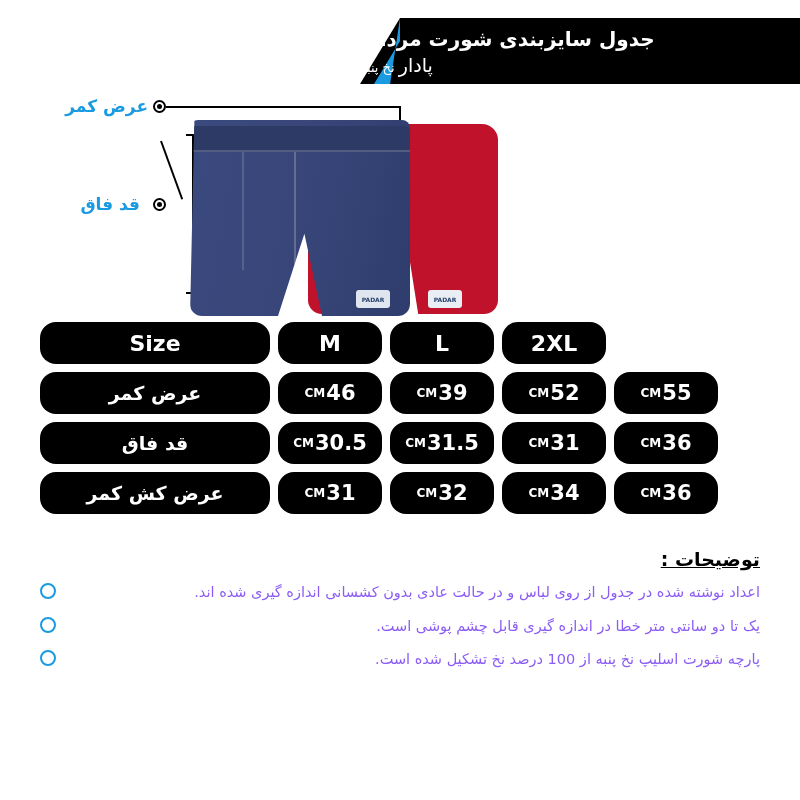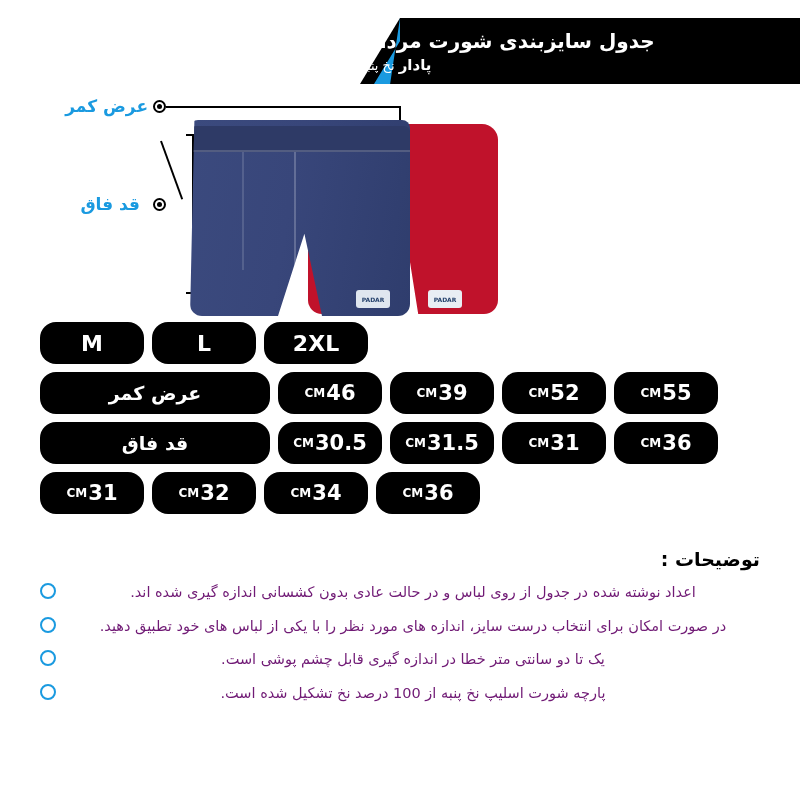--- a/index.html
+++ b/index.html
@@ -56,22 +56,22 @@
     line-height: 1.25;
     letter-spacing: 0;
   }
   .header-sub {
     color: #ffffff;
     font-size: 13px;
     font-weight: normal;
     margin-top: 2px;
   }
   .header-sub b {
-    font-size: 15px;
-    font-weight: bold;
+    font-size: 19px;
+    font-weight: normal;
   }
 
   
   .product-area {
     position: absolute;
     top: 86px;
     left: 40px;
     width: 720px;
     height: 240px;
   }
@@ -238,42 +238,43 @@
     top: 548px;
     left: 40px;
     width: 720px;
     text-align: right;
   }
   .notes-title {
     font-size: 19px;
     font-weight: bold;
     color: #000;
     margin-bottom: 10px;
+    text-decoration: underline;
   }
   .note-item {
     display: flex;
     flex-direction: row-reverse;
     align-items: flex-start;
     gap: 10px;
     margin-bottom: 9px;
   }
   .note-bullet {
     flex: 0 0 auto;
     width: 16px;
     height: 16px;
     border: 2px solid #1a9ae0;
     border-radius: 50%;
     margin-top: 3px;
     box-sizing: border-box;
   }
   .note-text {
     font-size: 14.5px;
     line-height: 1.7;
-    color: #701a75;
-    text-align: center;
+    color: #8b5cf6;
+    text-align: right;
     flex: 1 1 auto;
   }
 </style>
 </head>
 <body>
 
 <div class="header">
   <div class="header-bg"></div>
   <div class="header-accent"></div>
   <div class="header-text">
@@ -311,20 +312,21 @@
       <div class="fly-seam2"></div>
     </div>
     <div class="tag" id="tag-blue">PADAR</div>
     <div class="tag" id="tag-red">PADAR</div>
   </div>
 </div>
 
 <div class="table">
 
   <div class="trow head">
+    <div class="cell label">Size</div>
     <div class="cell val">M</div>
     <div class="cell val">L</div>
     <div class="cell val">2XL</div>
   </div>
 
   <div class="trow">
     <div class="cell label">عرض کمر</div>
     <div class="cell val">
         <span>46</span>
         <sup>CM</sup>
@@ -357,20 +359,21 @@
         <span>31</span>
         <sup>CM</sup>
       </div>
     <div class="cell val">
         <span>36</span>
         <sup>CM</sup>
       </div>
   </div>
 
   <div class="trow">
+    <div class="cell label">عرض کش کمر</div>
     <div class="cell val">
         <span>31</span>
         <sup>CM</sup>
       </div>
     <div class="cell val">
         <span>32</span>
         <sup>CM</sup>
       </div>
     <div class="cell val">
         <span>34</span>
@@ -385,23 +388,19 @@
 
 <div class="notes">
   <div class="notes-title">توضیحات :</div>
 
   <div class="note-item">
     <span class="note-bullet"></span>
     <span class="note-text">اعداد نوشته شده در جدول از روی لباس و در حالت عادی بدون کشسانی اندازه گیری شده اند.</span>
   </div>
   <div class="note-item">
     <span class="note-bullet"></span>
-    <span class="note-text">در صورت امکان برای انتخاب درست سایز، اندازه های مورد نظر را با یکی از لباس های خود تطبیق دهید.</span>
-  </div>
-  <div class="note-item">
-    <span class="note-bullet"></span>
     <span class="note-text">یک تا دو سانتی متر خطا در اندازه گیری قابل چشم پوشی است.</span>
   </div>
   <div class="note-item">
     <span class="note-bullet"></span>
     <span class="note-text">پارچه شورت اسلیپ نخ پنبه از 100 درصد نخ تشکیل شده است.</span>
   </div>
 </div>
 
 </body></html>

